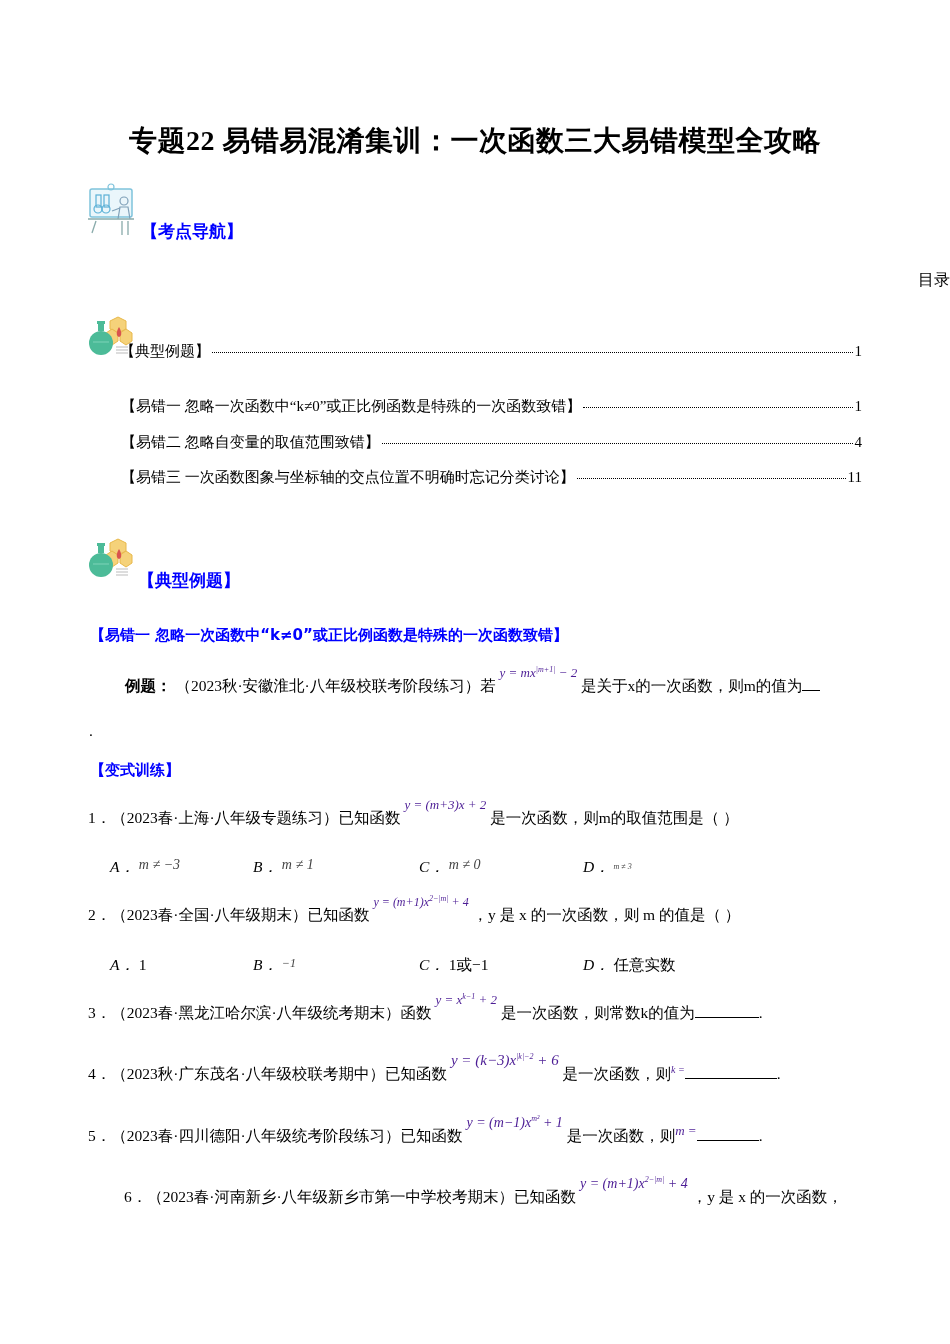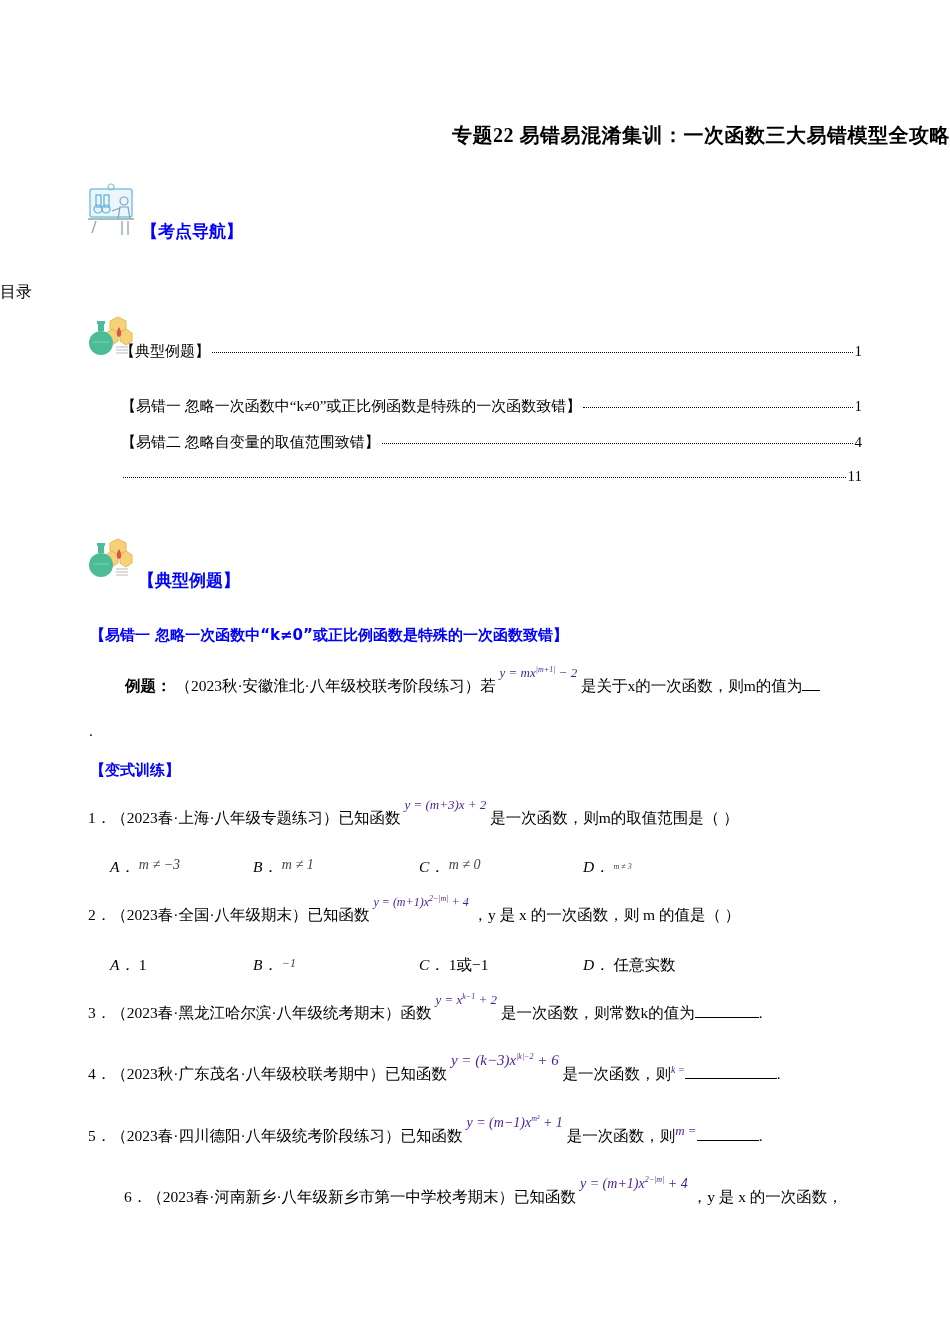--- a/index.html
+++ b/index.html
@@ -1,22 +1,22 @@
 <!DOCTYPE html>
 <html><head>
   <meta charset="utf-8">
   <style>
     html, body { margin: 0; padding: 0; background: #ffffff; }
     body { width: 950px; height: 1344px; position: relative; overflow: hidden;
            font-family: "Liberation Serif", "DejaVu Serif", serif; color: #000; }
     .abs { position: absolute; }
-    .title { left: 0; width: 950px; top: 122px; text-align: right; font-size: 20px; font-weight: bold; letter-spacing: 0.5px; }
+    .title { left: 0; width: 950px; top: 122px; text-align: center; font-size: 28px; font-weight: bold; letter-spacing: 0.5px; }
     .blue-h { color: #0000ff; font-weight: bold; font-family: "DejaVu Sans", "Liberation Sans", sans-serif; }
     .sec-label { font-size: 17px; }
-    .toc-title { left: 0; width: 950px; top: 282px; text-align: left; font-size: 16px; }
+    .toc-title { left: 0; width: 950px; top: 270px; text-align: right; font-size: 16px; }
     .toc-row { display: flex; align-items: baseline; font-size: 15px; white-space: nowrap; }
     .toc-row .dots { flex: 1; overflow: hidden; margin: 0 2px; border-bottom: 1.5px dotted #000; height: 1px; position: relative; top: -3px; }
     .toc-row .page { }
     .q { font-size: 15.5px; white-space: nowrap; }
     .math { font-family: "Liberation Serif", "DejaVu Serif", serif; font-style: italic; color: #4c1d95; }
     .math-sup { position: relative; top: -14px; font-size: 13px; }
     .sup { font-size: 8px; vertical-align: super; }
     .opt { font-size: 15.5px; }
     .opt .letter { font-style: italic; }
     .optmath { font-style: italic; color: #444; font-size: 14px; position: relative; top: -3px; }
@@ -73,20 +73,21 @@
   <span>【易错一  忽略一次函数中“k≠0”或正比例函数是特殊的一次函数致错】</span>
   <span class="dots"></span>
   <span class="page">1</span>
 </div>
 <div class="abs toc-row" style="left:121px; top:433px; width:741px;text-align:right;">
   <span>【易错二  忽略自变量的取值范围致错】</span>
   <span class="dots"></span>
   <span class="page">4</span>
 </div>
 <div class="abs toc-row" style="left:121px; top:468px; width:741px;">
+  <span>【易错三  一次函数图象与坐标轴的交点位置不明确时忘记分类讨论】</span>
   <span class="dots"></span>
   <span class="page">11</span>
 </div>
 
 <div class="abs" style="left:88px; top:537px;">
   <svg width="46" height="42" viewBox="0 0 46 42">
     <polygon points="30,2 38,6 38,14 30,18 22,14 22,6" fill="#f5d27a" stroke="#e8b84a" stroke-width="1"></polygon>
     <polygon points="38,14 44,18 44,26 38,30 32,26 32,18" fill="#f5d27a" stroke="#e8b84a" stroke-width="1"></polygon>
     <polygon points="24,14 30,18 30,26 24,30 18,26 18,18" fill="#f5d27a" stroke="#e8b84a" stroke-width="1"></polygon>
     <path d="M31 12 C28 17 28 21 31 22 C34 21 34 17 31 12 Z" fill="#d9534f"></path>

